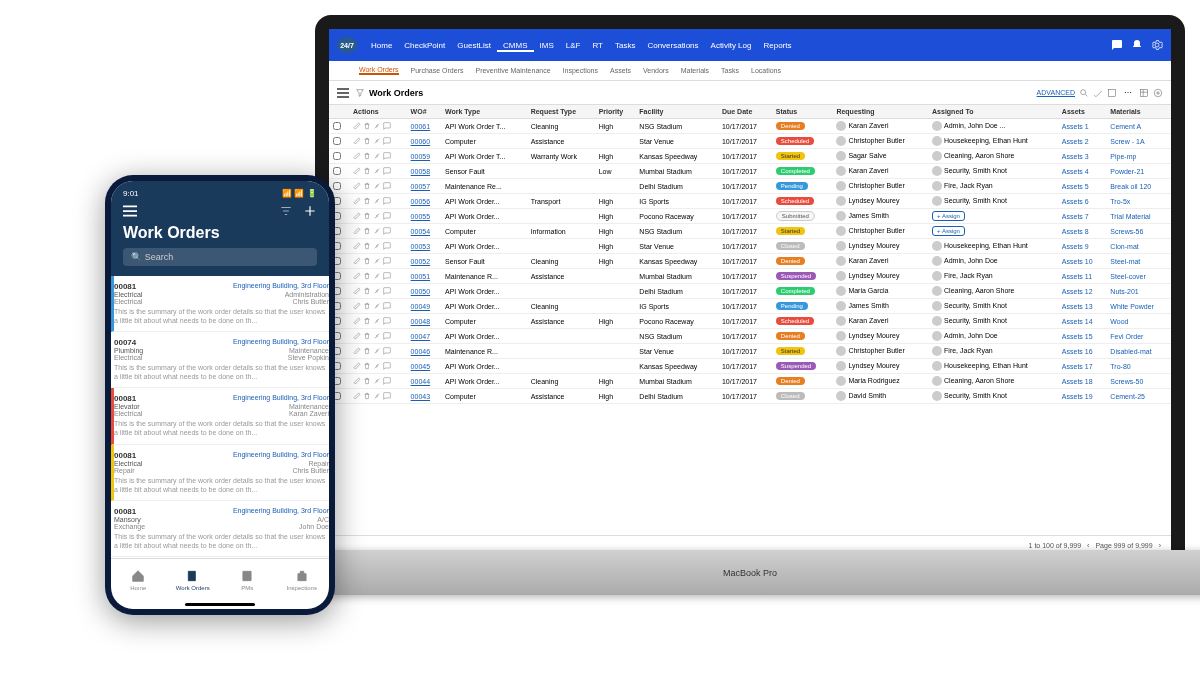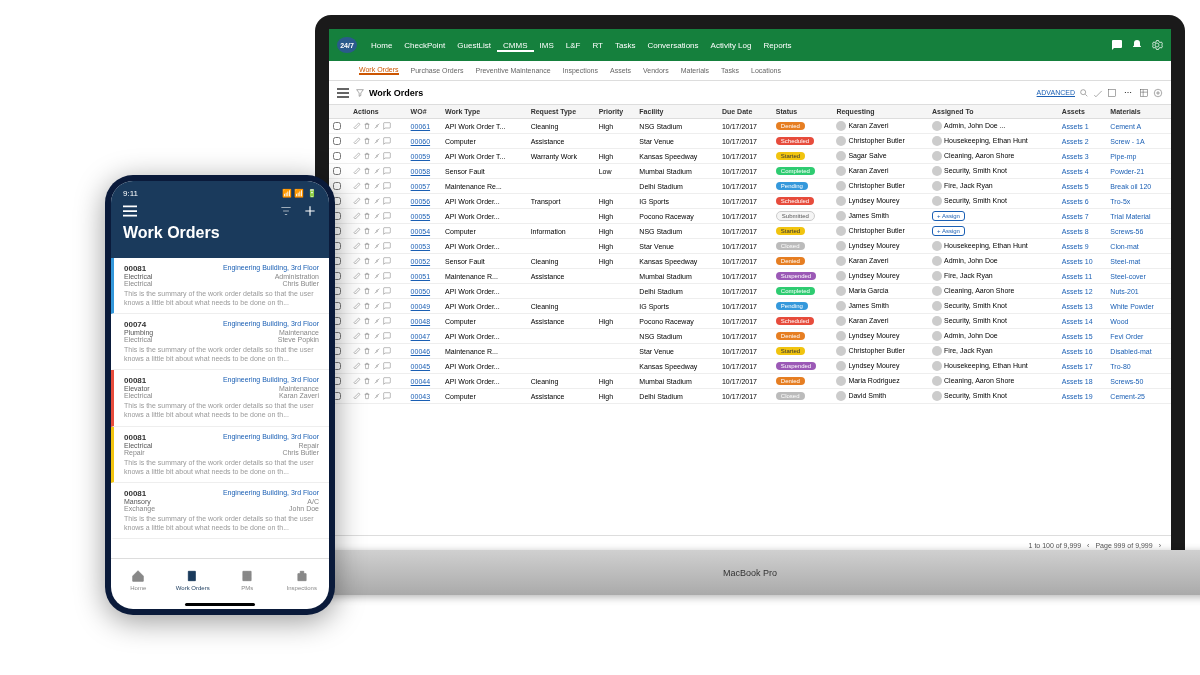--- a/index.html
+++ b/index.html
@@ -1,20 +1,20 @@
 <!DOCTYPE html>
 <html><head>
 <meta charset="utf-8">
 <style>
 *{box-sizing:border-box;margin:0;padding:0;font-family:-apple-system,BlinkMacSystemFont,"Segoe UI",Arial,sans-serif}
 body{background:#fff;width:1200px;height:675px;overflow:hidden;position:relative}
 .laptop{position:absolute;left:315px;top:15px;width:870px;height:580px;background:#1a1a1a;border-radius:16px 16px 0 0;padding:14px 14px 0}
 .laptop-base{position:absolute;left:255px;top:550px;width:990px;height:45px;background:linear-gradient(#d0d0d0,#aaa);border-radius:0 0 12px 12px;display:flex;align-items:center;justify-content:center;font-size:9px;color:#333;box-shadow:0 2px 8px rgba(0,0,0,.3)}
 .screen{background:#fff;width:100%;height:100%;overflow:hidden;font-size:8px}
-.topnav{background:#15803d;height:28px;display:flex;align-items:center;padding:16px 8px;color:#fff}
+.topnav{background:#1d4ed8;height:28px;display:flex;align-items:center;padding:16px 8px;color:#fff}
 .logo{background:#2a5a8c;border-radius:50%;width:20px;height:16px;display:flex;align-items:center;justify-content:center;font-size:7px;font-weight:bold;margin-right:8px}
 .nav-item{padding:0 6px;font-size:8px;cursor:pointer}
 .nav-item.active{border-bottom:2px solid #fff}
 .nav-right{margin-left:auto;display:flex;gap:8px}
 .nav-icon{width:12px;height:12px;fill:#fff;cursor:pointer}
 .subnav{height:20px;display:flex;align-items:center;padding:0 30px;border-bottom:1px solid #ddd;gap:12px}
 .subnav-item{font-size:7px;color:#666;cursor:pointer}
 .subnav-item.active{color:#cc5500;border-bottom:2px solid #cc5500}
 .page-header{height:24px;display:flex;align-items:center;padding:0 8px;border-bottom:1px solid #ddd}
 .hamburger{margin-right:6px;cursor:pointer}
@@ -46,21 +46,21 @@
 .pager{height:20px;display:flex;align-items:center;justify-content:flex-end;padding:0 10px;font-size:7px;color:#555;gap:6px;border-top:1px solid #ddd}
 .chat-bar{position:absolute;bottom:0;right:14px;width:160px;height:20px;background:#1a3a5c;color:#fff;display:flex;align-items:center;padding:0 8px;font-size:8px;border-radius:4px 4px 0 0}
 .phone{position:absolute;left:105px;top:175px;width:230px;height:440px;background:#0a1a3a;border-radius:28px;padding:6px;box-shadow:0 6px 30px rgba(0,0,0,.4)}
 .phone-screen{background:#fff;width:100%;height:100%;border-radius:22px;overflow:hidden;display:flex;flex-direction:column}
 .phone-top{background:#1a3a5c;color:#fff;padding:8px 12px 10px}
 .phone-status{display:flex;justify-content:space-between;font-size:8px;margin-bottom:6px}
 .phone-header{display:flex;justify-content:space-between;align-items:center;margin-bottom:6px}
 .phone-title{font-size:16px;font-weight:bold;margin-bottom:6px}
 .phone-search{background:rgba(255,255,255,.15);border-radius:4px;padding:4px 8px;font-size:9px;color:#ccc}
 .phone-list{flex:1;overflow:auto}
-.list-item{border-bottom:1px solid #eee;padding:6px 10px;position:relative;border-left:3px solid transparent}
+.list-item{border-bottom:1px solid #eee;padding:6px 0;position:relative;border-left:3px solid transparent}
 .li-blue{border-left-color:#3498db}
 .li-red{border-left-color:#e74c3c}
 .li-yellow{border-left-color:#f1c40f}
 .li-row{display:flex;justify-content:space-between;font-size:8px}
 .li-id{font-weight:bold;color:#333}
 .li-loc{color:#1a5fb4;font-size:7px}
 .li-cat{color:#555;font-size:7px}
 .li-sub{color:#888;font-size:7px}
 .li-desc{font-size:7px;color:#999;margin-top:2px;line-height:1.3}
 .phone-tabs{display:flex;border-top:1px solid #ddd;height:42px}
@@ -735,37 +735,38 @@
    <span style="margin-left:auto">—</span>
   </div>
  </div>
 </div>
 <div class="laptop-base">MacBook Pro</div>
 
 <div class="phone">
  <div class="phone-screen">
   <div class="phone-top">
    <div class="phone-status">
-    <span>9:11</span>
+    <span>9:01</span>
     <span>📶 📶 🔋</span>
    </div>
    <div class="phone-header">
     <svg width="14" height="12" viewBox="0 0 12 10">
             <path d="M0 1h12M0 5h12M0 9h12" stroke="#fff" stroke-width="1.5"></path>
           </svg>
     <div style="display:flex;gap:10px">
      <svg width="14" height="14" viewBox="0 0 24 24" fill="none" stroke="#fff">
               <path d="M4 6h16M7 12h10M10 18h4"></path>
             </svg>
      <svg width="14" height="14" viewBox="0 0 24 24" stroke="#fff" stroke-width="2">
               <path d="M12 4v16M4 12h16"></path>
             </svg>
     </div>
    </div>
    <div class="phone-title">Work Orders</div>
+   <div class="phone-search">🔍 <span>Search</span></div>
   </div>
   <div class="phone-list" id="phone-list">
         <div class="list-item li-blue">
           <div class="li-row">
             <span class="li-id">00081</span>
             <span class="li-loc">Engineering Building, 3rd Floor</span>
           </div>
           <div class="li-row">
             <span class="li-cat">Electrical</span>
             <span class="li-sub">Administration</span>

